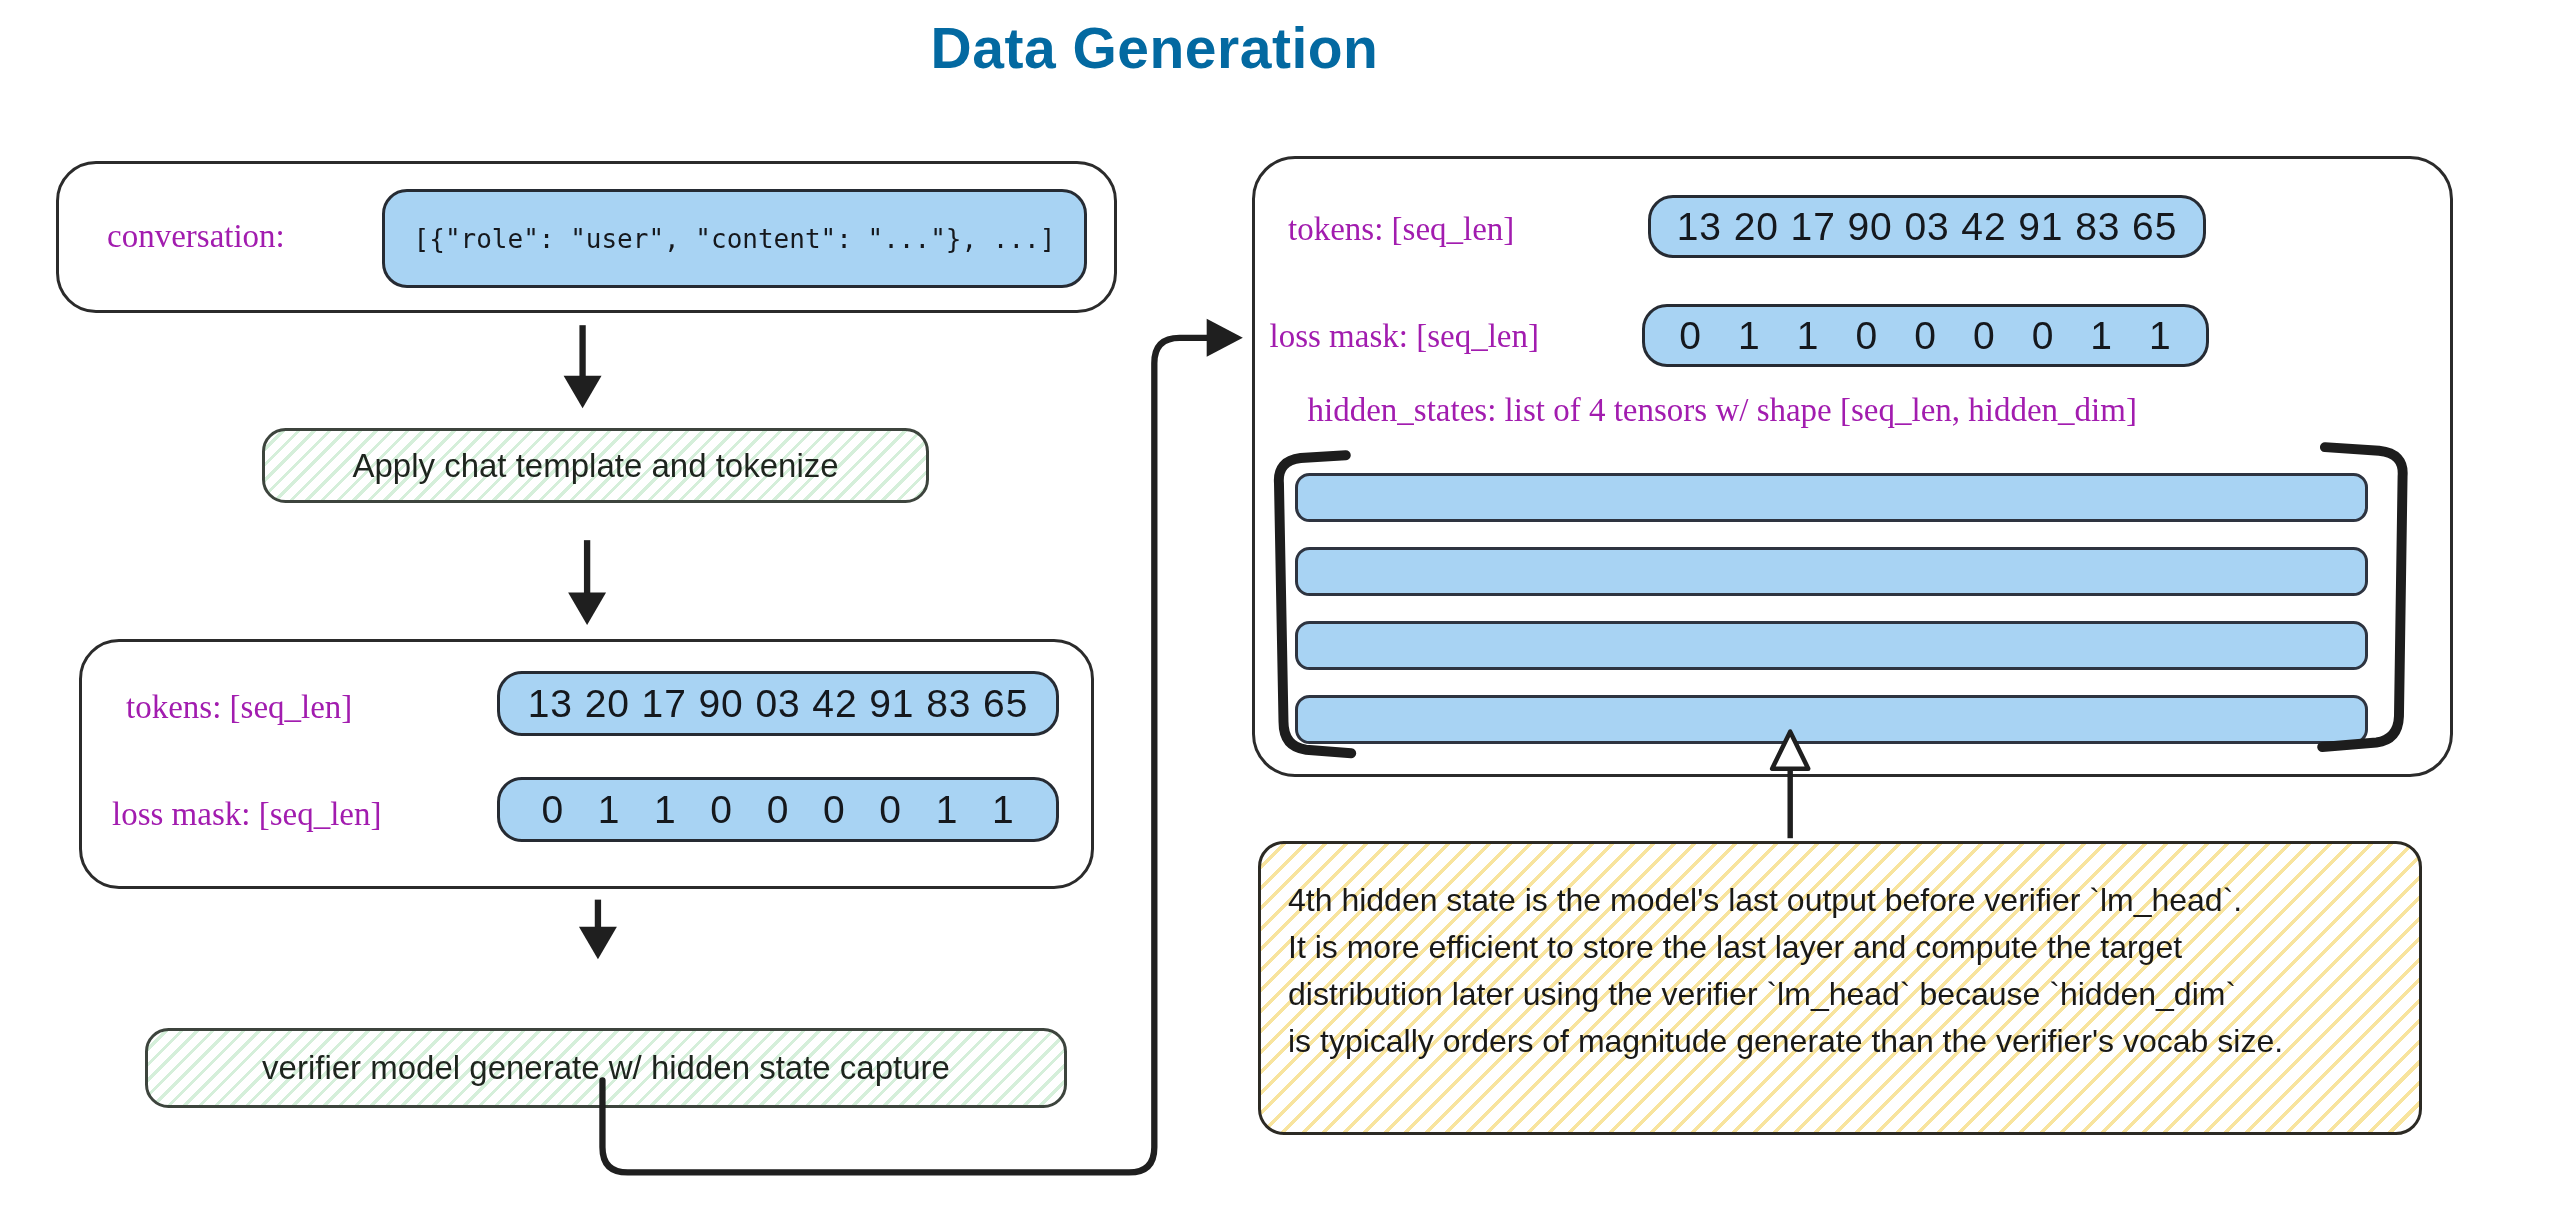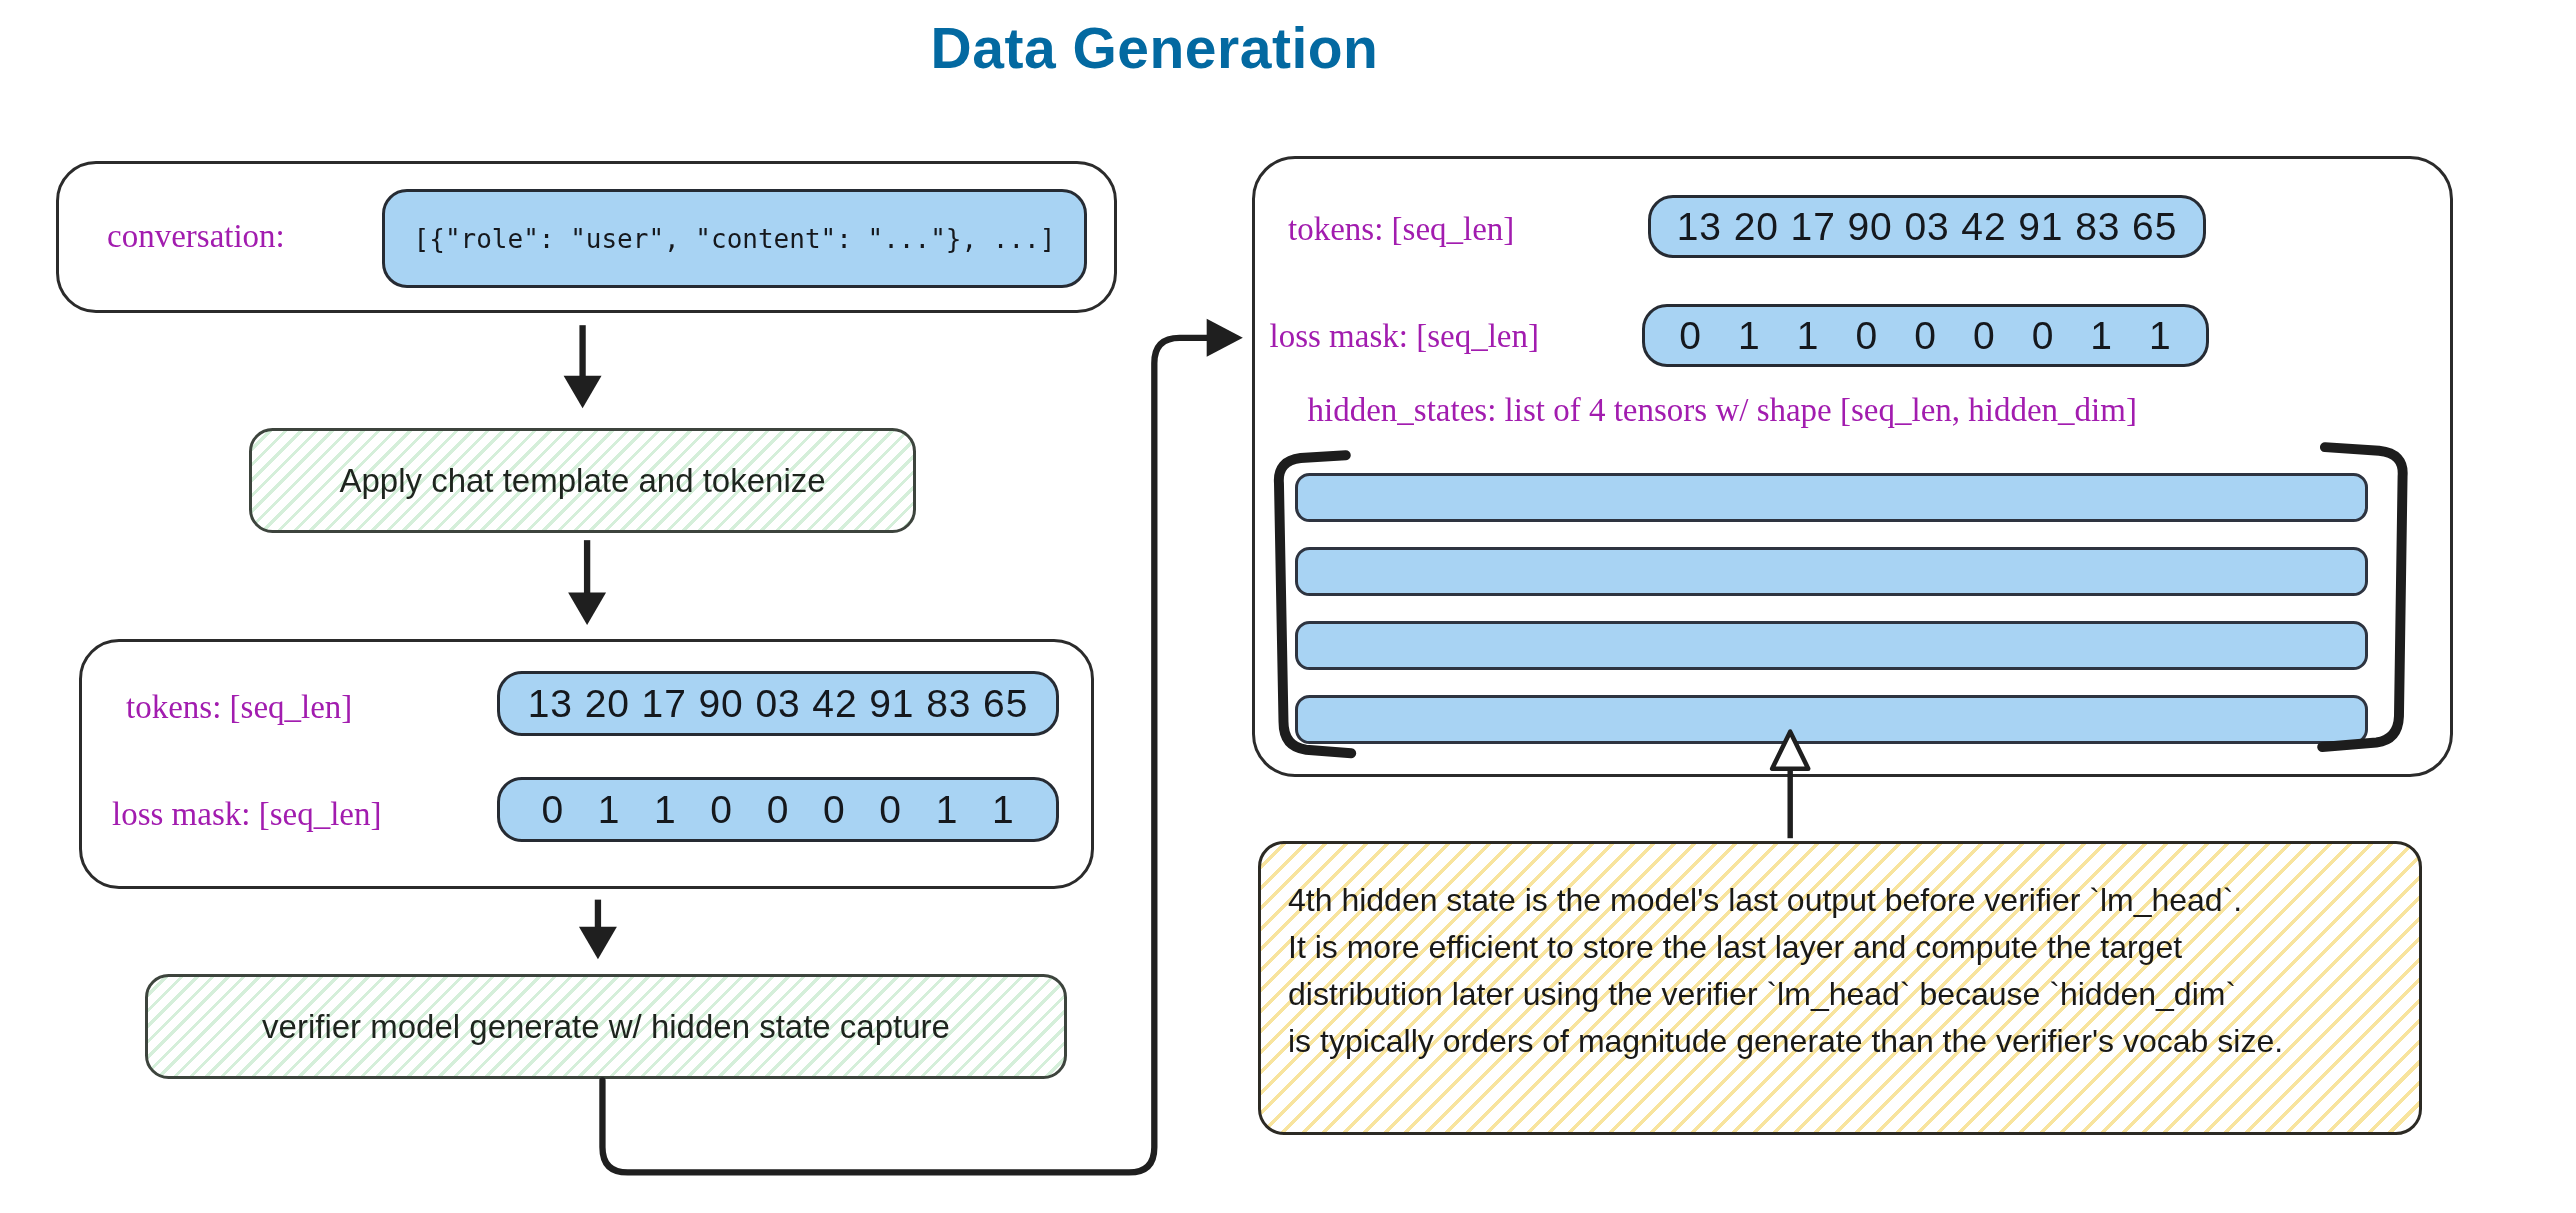--- a/index.html
+++ b/index.html
@@ -50,36 +50,36 @@
 
   <div id="title" class="abs">Data Generation</div>
 
   <div class="outline-box" style="left:56px;top:161px;width:1061px;height:152px;">
     <div class="row-label" style="left:48px;top:54px;">conversation:</div>
     <div class="pill code" style="left:323px;top:25px;width:705px;height:99px;">
       <span>[{"role": "user", "content": "..."}, ...]</span>
     </div>
   </div>
 
-  <div class="green-box" style="left:249px;top:428px;width:667px;height:105px;">
+  <div class="green-box" style="left:262px;top:428px;width:667px;height:75px;">
     <span>Apply chat template and tokenize</span>
   </div>
 
   <div class="outline-box" style="left:79px;top:639px;width:1015px;height:250px;">
     <div class="row-label" style="left:44px;top:47px;">tokens: [seq_len]</div>
     <div class="pill nums" style="left:415px;top:29px;width:562px;height:65px;">
       <span>13 20 17 90 03 42 91 83 65</span>
     </div>
     <div class="row-label" style="left:30px;top:154px;">loss mask: [seq_len]</div>
     <div class="pill nums mask" style="left:415px;top:135px;width:562px;height:65px;">
       <span>0 1 1 0 0 0 0 1 1</span>
     </div>
   </div>
 
-  <div class="green-box" style="left:145px;top:974px;width:922px;height:105px;">
+  <div class="green-box" style="left:145px;top:1028px;width:922px;height:80px;">
     <span>verifier model generate w/ hidden state capture</span>
   </div>
 
   <div class="outline-box" style="left:1252px;top:156px;width:1201px;height:621px;border-radius:43px;">
     <div class="row-label" style="left:33px;top:52px;">tokens: [seq_len]</div>
     <div class="pill nums" style="left:393px;top:36px;width:558px;height:63px;">
       <span>13 20 17 90 03 42 91 83 65</span>
     </div>
     <div class="row-label" style="left:14.5px;top:159px;">loss mask: [seq_len]</div>
     <div class="pill nums mask" style="left:387px;top:145px;width:567px;height:63px;word-spacing:24.4px;">

